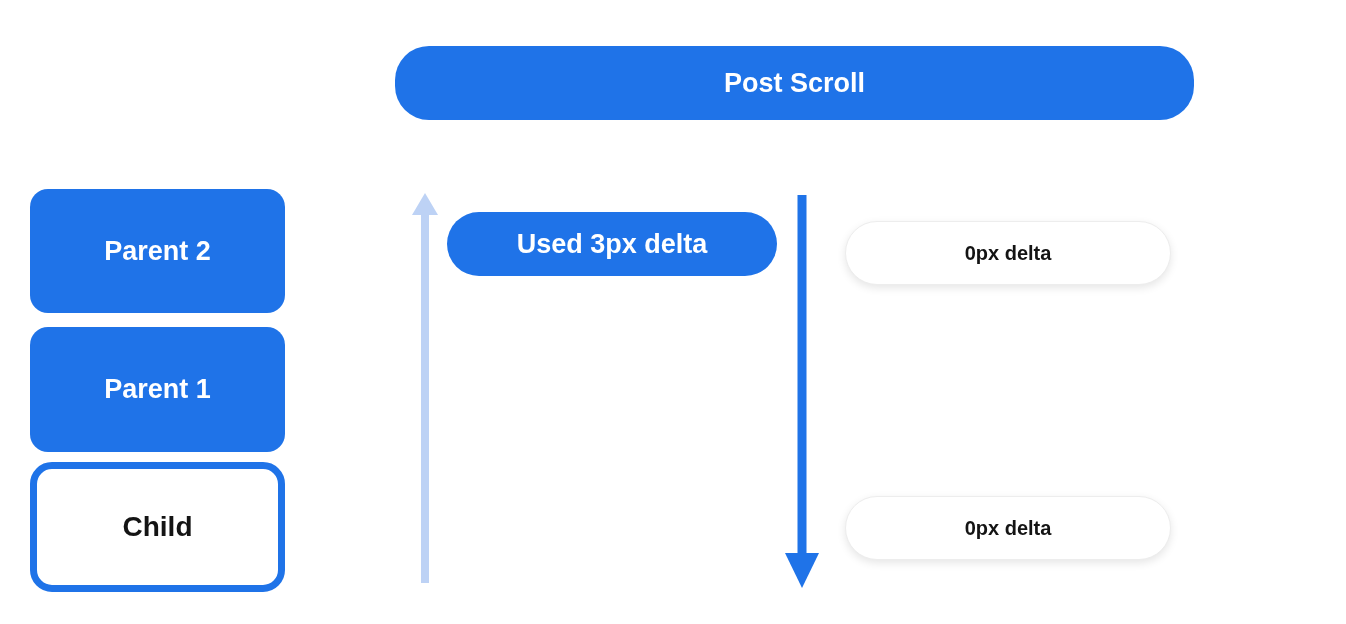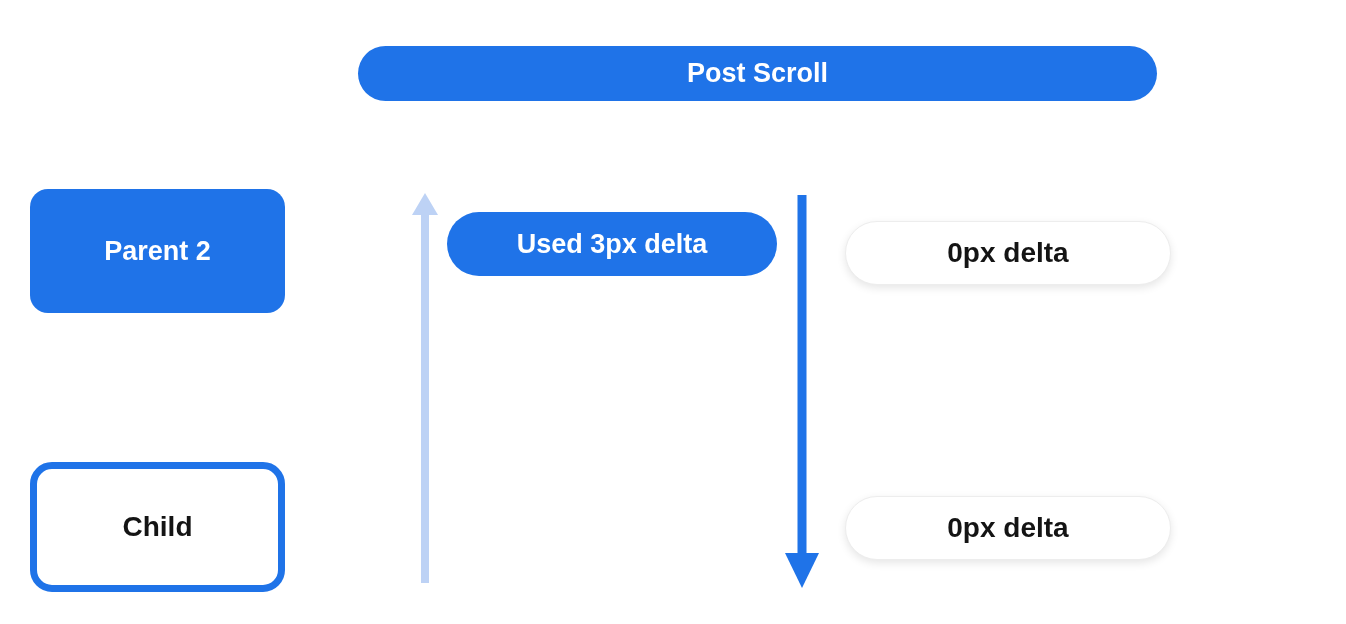--- a/index.html
+++ b/index.html
@@ -17,21 +17,21 @@
     height:624px;
     background:#ffffff;
     overflow:hidden;
     font-family:"Liberation Sans","DejaVu Sans",sans-serif;
   }
   .abs{position:absolute;box-sizing:border-box;}
   .center{display:flex;align-items:center;justify-content:center;}
 
   
   .header-pill{
-    left:358px;top:46px;width:799px;height:55px;
+    left:395px;top:46px;width:799px;height:74px;
     background:var(--primary-blue);
     border-radius:34px;
     color:var(--text-light);
     font-size:27px;font-weight:bold;
   }
 
   
   .node-box{
     left:30px;width:255px;
     background:var(--primary-blue);
@@ -62,21 +62,21 @@
   .delta-pill-bottom{top:358px;}
 
   
   .zero-pill{
     left:845px;width:326px;height:64px;
     background:var(--pill-bg);
     border:1px solid var(--pill-border);
     border-radius:32px;
     box-shadow:0 3px 8px rgba(0,0,0,0.10);
     color:var(--text-dark);
-    font-size:28px;font-weight:600;
+    font-size:20px;font-weight:600;
   }
   .zero-pill-top{top:221px;}
   .zero-pill-bottom{top:496px;}
 
   
   .arrow-up{left:410px;top:193px;width:30px;height:392px;color:var(--light-blue);}
   .arrow-down{left:785px;top:195px;width:34px;height:393px;color:var(--primary-blue);}
   .arrow-svg{display:block;width:100%;height:100%;}
 </style>
 </head>
@@ -85,20 +85,23 @@
 <div class="canvas">
 
   <div class="abs center header-pill">
     <span>Post Scroll</span>
   </div>
 
   <div class="abs center node-box node-parent2">
     <span>Parent 2</span>
   </div>
 
+  <div class="abs center node-box node-parent1">
+    <span>Parent 1</span>
+  </div>
 
   <div class="abs center node-box node-child">
     <span>Child</span>
   </div>
 
   <div class="abs arrow-up">
     <svg class="arrow-svg" viewBox="0 0 30 392" xmlns="http://www.w3.org/2000/svg" aria-hidden="true">
       <rect x="11" y="20" width="8" height="370" fill="currentColor"></rect>
       <polygon points="15,0 2,22 28,22" fill="currentColor"></polygon>
     </svg>

